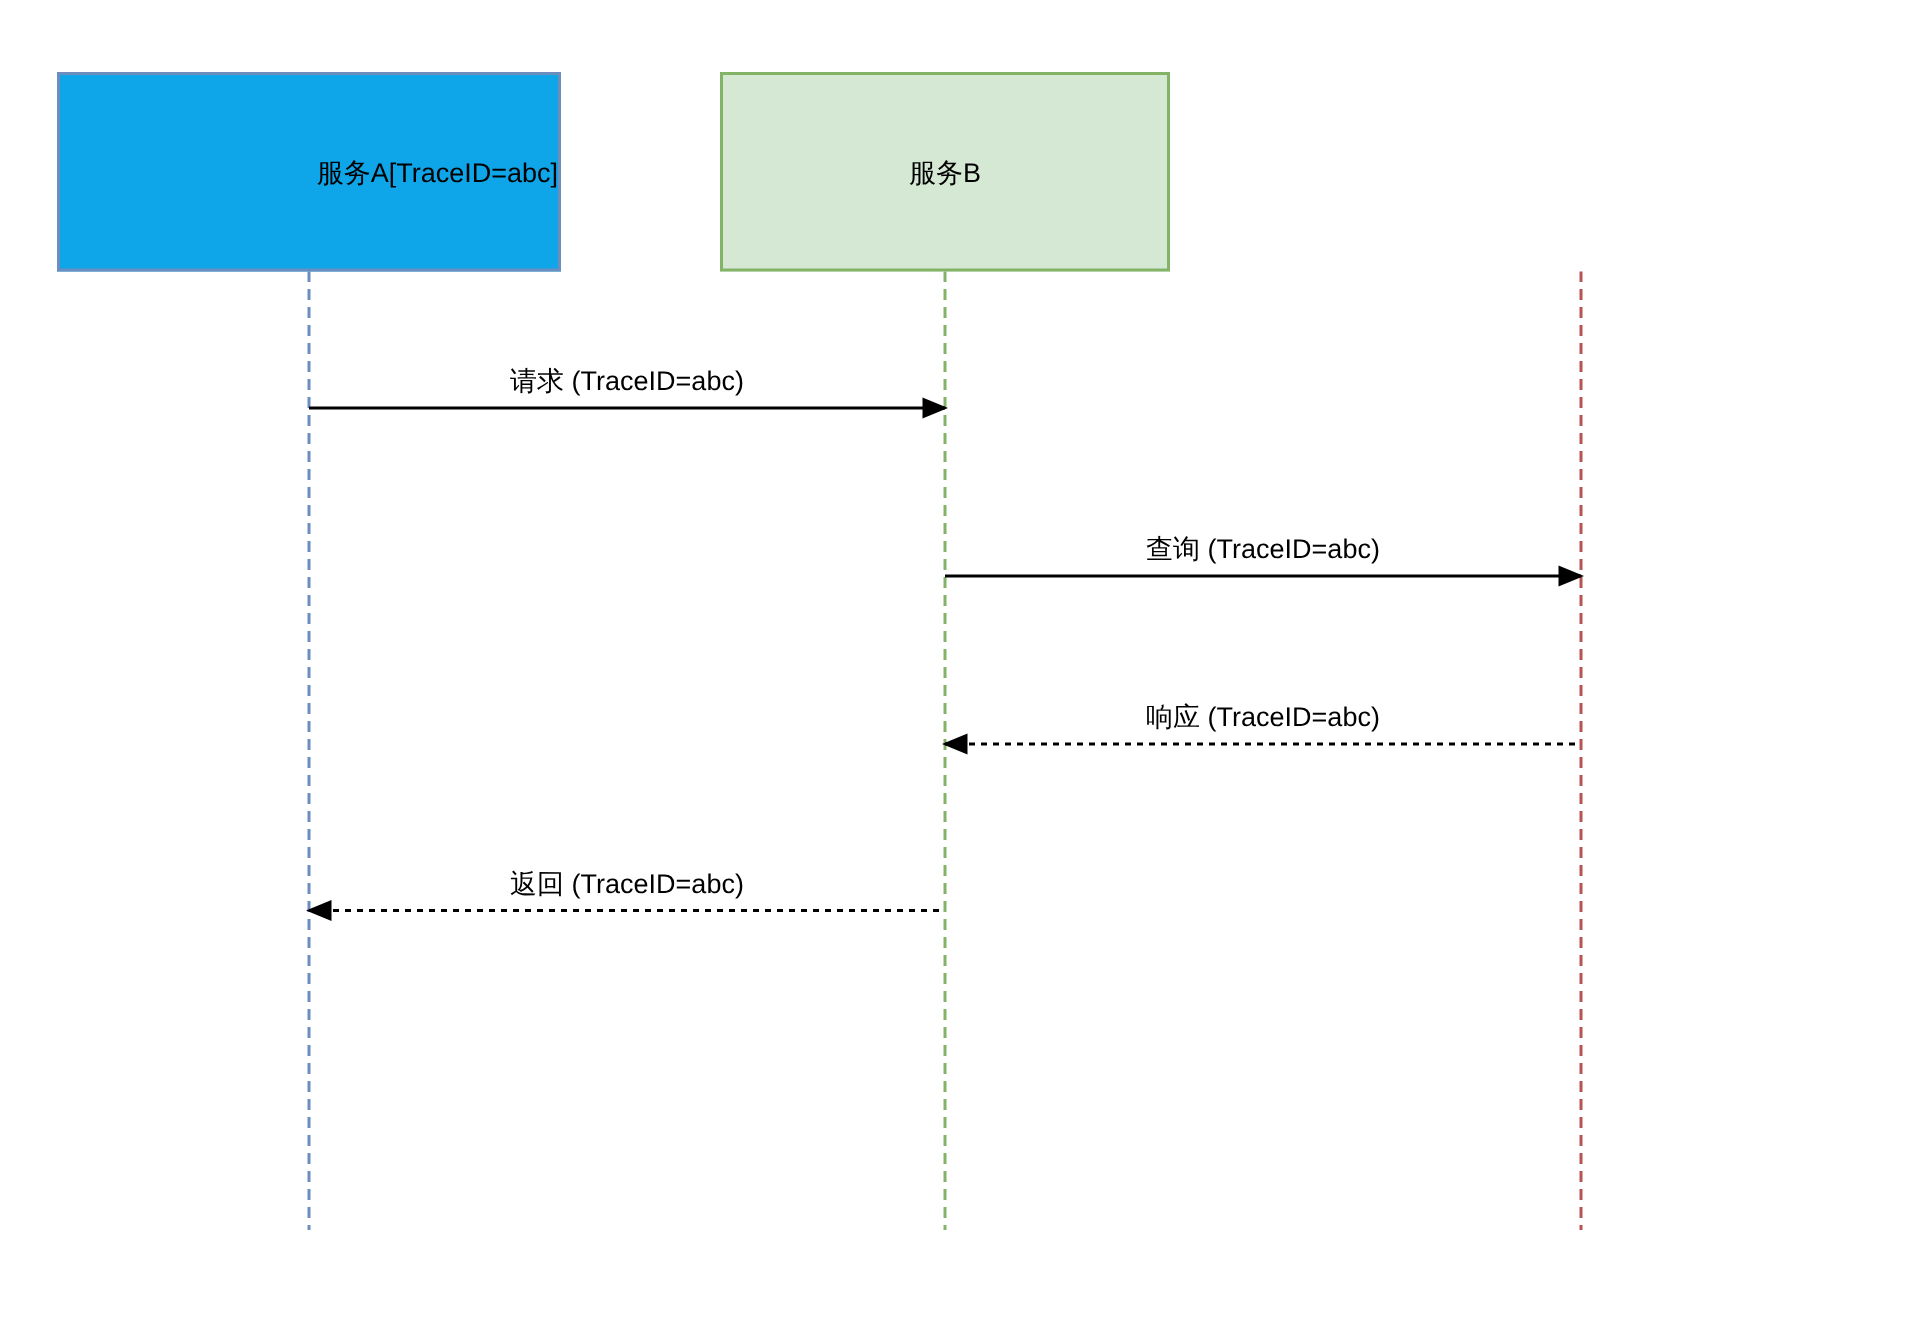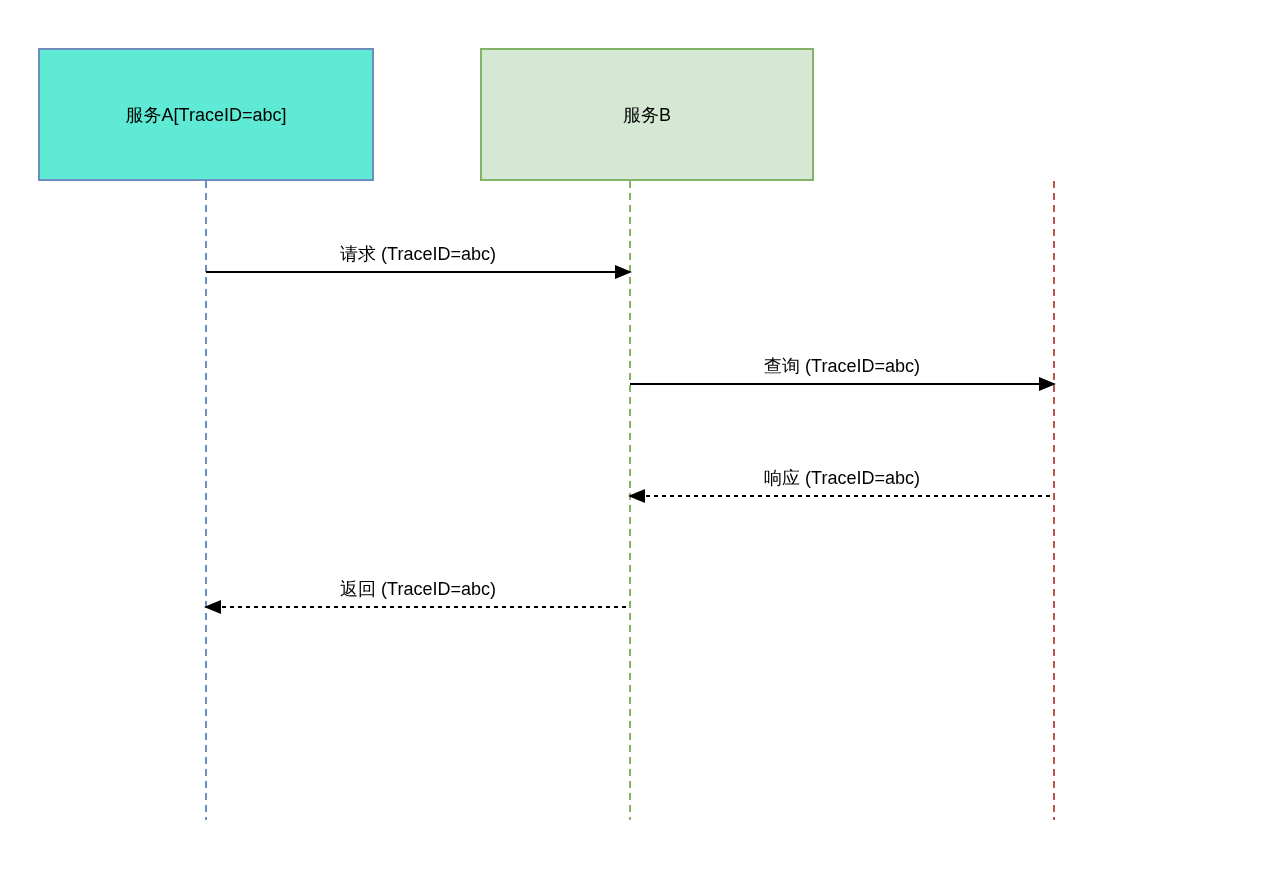--- a/index.html
+++ b/index.html
@@ -80,24 +80,24 @@
   .arrow-left {
     left: -2px;
     border-right: 17px solid #000000;
   }
 </style>
 </head>
 <body>
 
 <div class="canvas">
 
-  <div class="participant" style="left: 38px; width: 336px; background: #5eead4; border-color: rgb(108, 142, 191);">
+  <div class="participant" style="left: 38px; width: 336px; background: #0ea5e9; border-color: rgb(108, 142, 191); justify-content: flex-end;">
     <span class="plabel">服务A[TraceID=abc]</span>
   </div>
-  <div class="participant" style="left: 480px; width: 334px; background: rgb(213, 232, 212); border-color: rgb(130, 179, 102);">
+  <div class="participant" style="left: 480px; width: 300px; background: rgb(213, 232, 212); border-color: rgb(130, 179, 102);">
     <span class="plabel">服务B</span>
   </div>
 
   <div class="lifeline" style="left: 205px; background: repeating-linear-gradient(rgb(108, 142, 191) 0px, rgb(108, 142, 191) 7px, transparent 7px, transparent 12px);"></div>
   <div class="lifeline" style="left: 629px; background: repeating-linear-gradient(rgb(130, 179, 102) 0px, rgb(130, 179, 102) 7px, transparent 7px, transparent 12px);"></div>
   <div class="lifeline" style="left: 1053px; background: repeating-linear-gradient(rgb(184, 84, 80) 0px, rgb(184, 84, 80) 7px, transparent 7px, transparent 12px);"></div>
 
   <div class="message" style="left:206px; top:272px; width:424px;">
     <div class="msg-label">请求 (TraceID=abc)</div>
     <div class="msg-line solid"></div>

